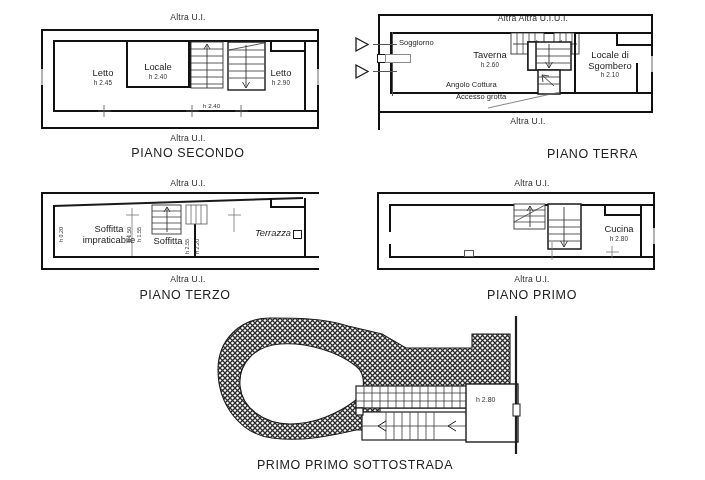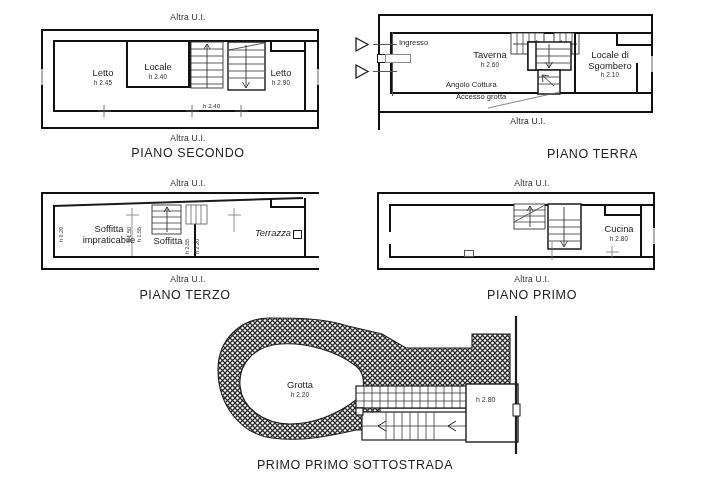--- a/index.html
+++ b/index.html
@@ -120,20 +120,21 @@
   </div>
 
   <div class="dim" style="left:165px;top:90px;">h 2.40</div>
 
   <div class="ui-label" style="left:70px;top:121px;width:160px;">Altra U.I.</div>
 </div>
 <div class="caption" style="left:68px;top:146px;width:240px;">PIANO SECONDO</div>
 
 <div class="plan" style="left:368px;top:8px;width:320px;height:155px;">
 
+  <div class="ui-label" style="left:70px;top:5px;width:190px;">Altra Altra U.I.U.I.</div>
 
   <div class="w" style="left:10px;top:6px;width:2.4px;height:116px;"></div>
   <div class="w" style="left:10px;top:6px;width:275px;height:2.2px;"></div>
   <div class="w" style="left:22px;top:24px;width:263px;height:2.2px;"></div>
   <div class="w" style="left:22px;top:24px;width:2.2px;height:62px;"></div>
   <div class="w" style="left:22px;top:84px;width:263px;height:2.2px;"></div>
   <div class="w" style="left:10px;top:103px;width:275px;height:2.2px;"></div>
   <div class="w" style="left:283px;top:6px;width:2.4px;height:99px;"></div>
   <div class="open" style="left:282px;top:48px;width:5px;height:16px;"></div>
   <div class="thin" style="left:283px;top:48px;width:2.4px;height:16px;opacity:.45;"></div>
@@ -144,21 +145,21 @@
   <svg style="left:-14px;top:56px;width:18px;height:15px;">
     <path d="M2 1 L14 7.5 L2 14 Z" fill="#fff" stroke="#1a1a1a" stroke-width="1.3"></path>
   </svg>
   <div class="thin" style="left:5px;top:36px;width:24px;height:.9px;"></div>
   <div class="thin" style="left:5px;top:63px;width:24px;height:.9px;"></div>
   <div class="thin" style="left:24px;top:24px;width:.9px;height:64px;"></div>
 
   <div class="sq" style="left:9px;top:46px;width:7px;height:7px;"></div>
   <div class="hollow" style="left:17px;top:46px;width:24px;height:7px;border-color:#8a8a8a;"></div>
 
-  <div class="note" style="left:31px;top:30px;">Ingresso</div>
+  <div class="note" style="left:31px;top:30px;">Soggiorno</div>
 
   <svg style="left:143px;top:25px;width:34px;height:22px;">
     <rect x="0" y="0" width="33" height="21" fill="#fff" stroke="#333" stroke-width="0.9"></rect>
     <g stroke="#333" stroke-width="0.75">
       <line x1="6" y1="0" x2="6" y2="21"></line>
         <line x1="12" y1="0" x2="12" y2="21"></line>
       <line x1="18" y1="0" x2="18" y2="21"></line>
         <line x1="24" y1="0" x2="24" y2="21"></line>
     </g>
     <line x1="2" y1="11" x2="31" y2="11" stroke="#333" stroke-width="0.9"></line>
@@ -428,20 +429,16 @@
     <path d="M238 118 l8 -5 M238 118 l8 5" stroke="#1d1d1d" stroke-width="1" fill="none"></path>
 
     <rect x="256" y="76" width="52" height="58" fill="#fff" stroke="#1d1d1d" stroke-width="1.4"></rect>
 
     <line x1="306" y1="8" x2="306" y2="146" stroke="#1d1d1d" stroke-width="2.2"></line>
     <rect x="303" y="96" width="7" height="12" fill="#fff" stroke="#1d1d1d" stroke-width="1"></rect>
 
     <rect x="146" y="100" width="7" height="7" fill="#fff" stroke="#1d1d1d" stroke-width="1.2"></rect>
   </svg>
 
-  <div class="room" style="left:50px;top:72px;width:80px;">
-    <span class="rname">Grotta</span>
-    <span class="rh">h 2.20</span>
-  </div>
 
   <div class="dim" style="left:266px;top:88px;font-size:7px;">h 2.80</div>
 </div>
 <div class="caption" style="left:195px;top:458px;width:320px;">PRIMO PRIMO SOTTOSTRADA</div>
 
 </body></html>

